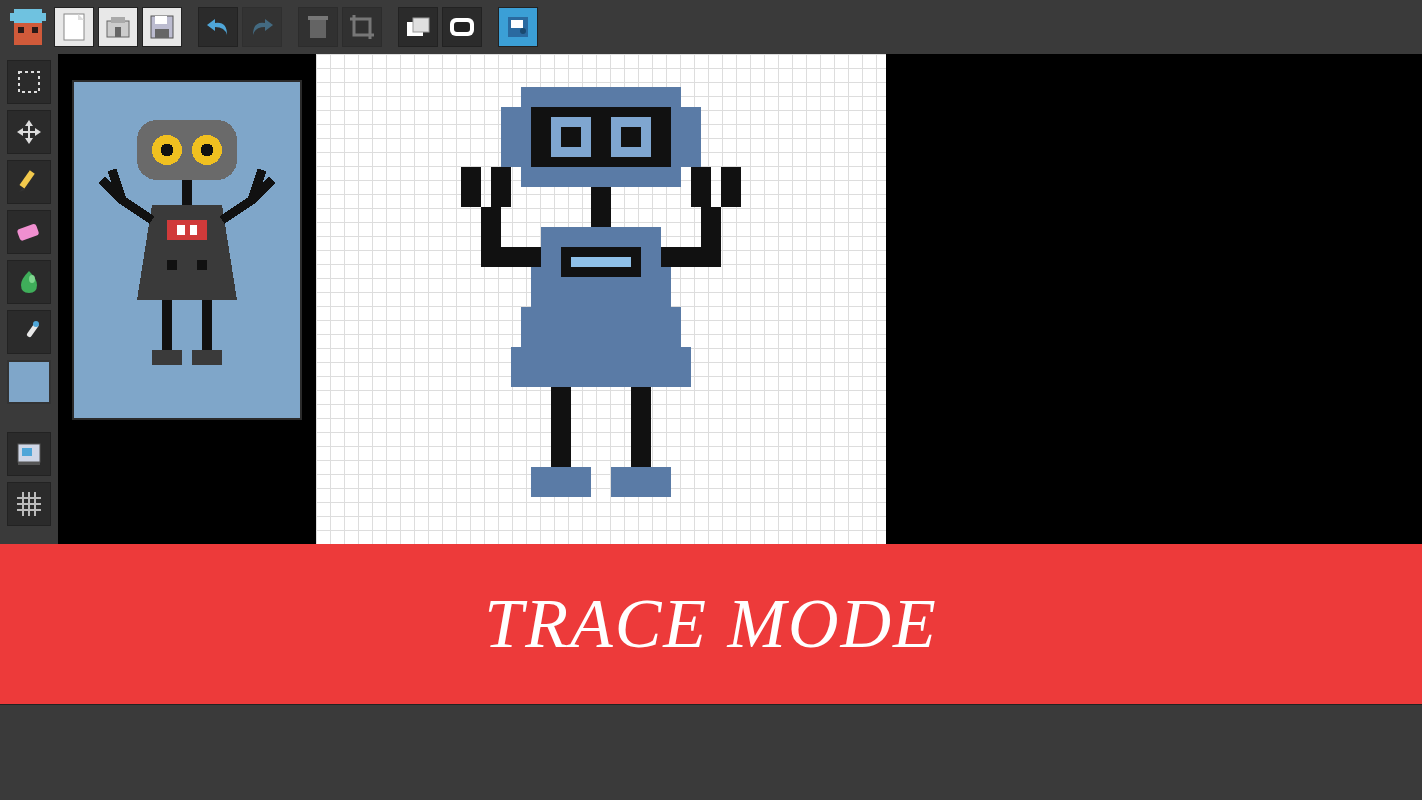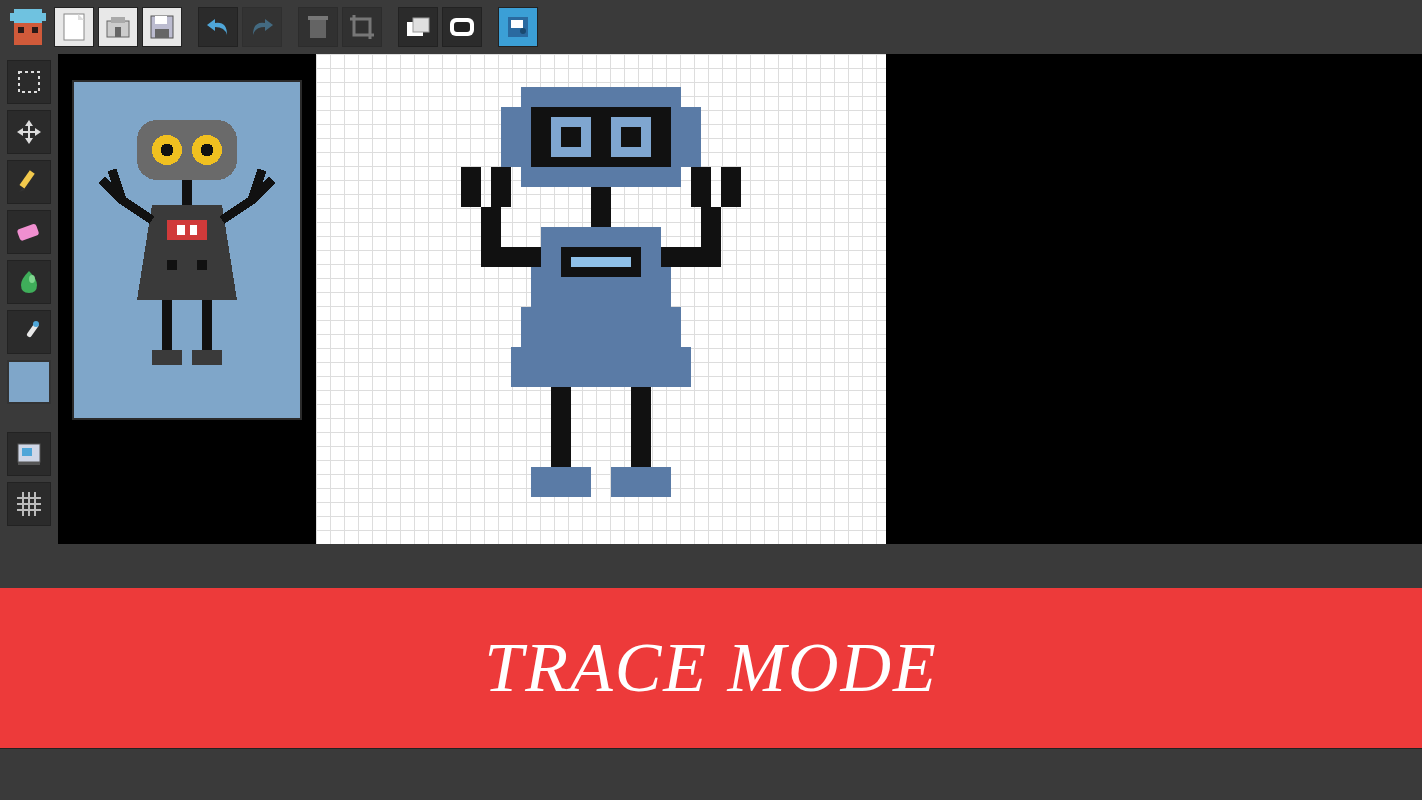--- a/index.html
+++ b/index.html
@@ -27,21 +27,21 @@
   .preview { width: 230px; height:340px; margin:26px 14px 0 14px; background:#7fa6c9; border:2px solid #2b2b2b; display:flex; align-items:center; justify-content:center; }
   .preview svg { image-rendering: pixelated; }
   
   .canvas-wrap { background:#fff; width:570px; height:490px; display:flex; align-items:center; justify-content:center; position:relative; }
   .grid-bg { position:absolute; inset:0;
     background-image: linear-gradient(#ddd 1px, transparent 1px), linear-gradient(90deg,#ddd 1px, transparent 1px);
     background-size: 14px 14px; }
   .canvas { position:relative; }
   
   
-  .banner { height:160px; background:#ed3a3a; display:flex; align-items:center; justify-content:center;margin-top:44px; }
+  .banner { height:160px; background:#ed3a3a; display:flex; align-items:center; justify-content:center; }
   .banner span { color:#fff; font-size:70px; font-style:italic; font-family: "Brush Script MT", "Segoe Script", cursive; letter-spacing:2px; }
   
   
   .bottom { flex:1; background:#3a3a3a; border-top:1px solid #222; }
 </style>
 </head>
 <body>
 
 <div class="app">
 

